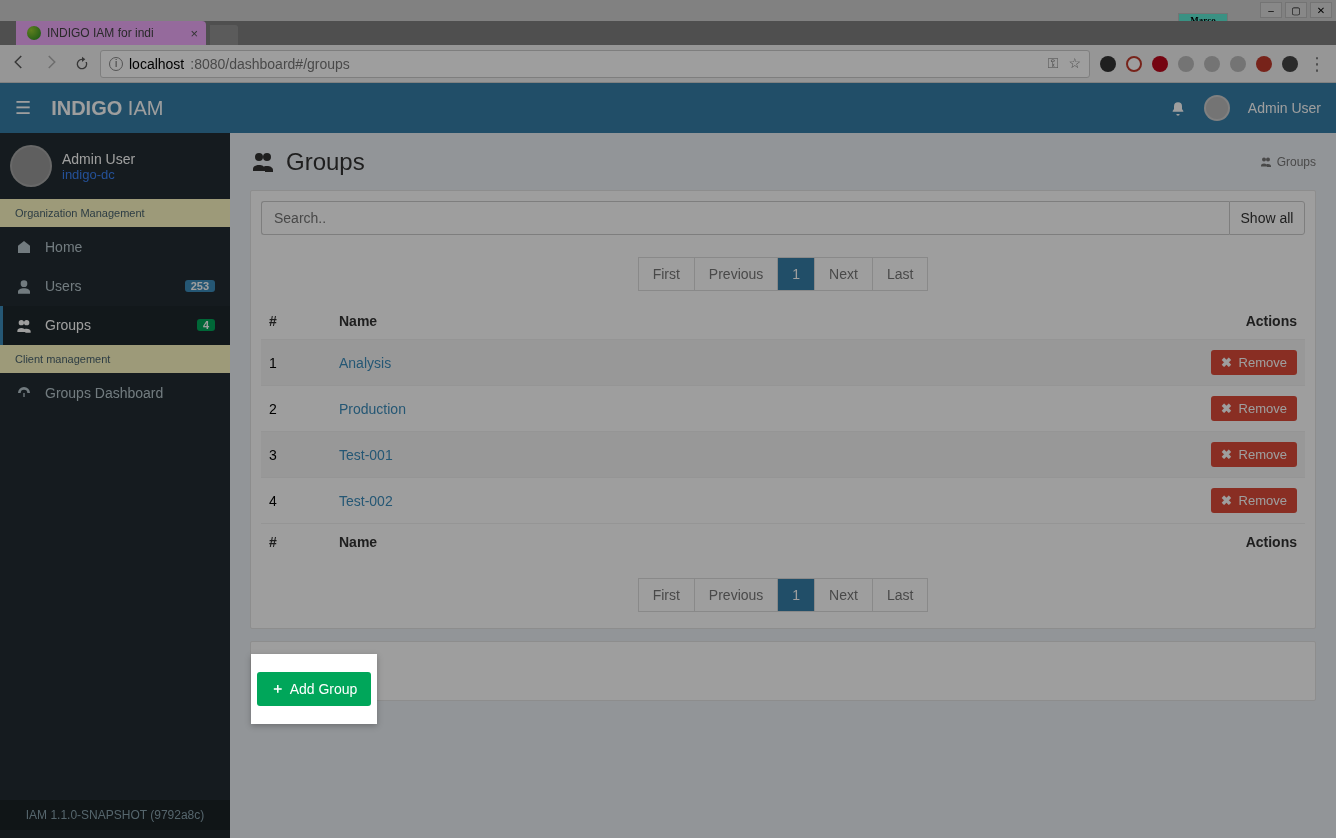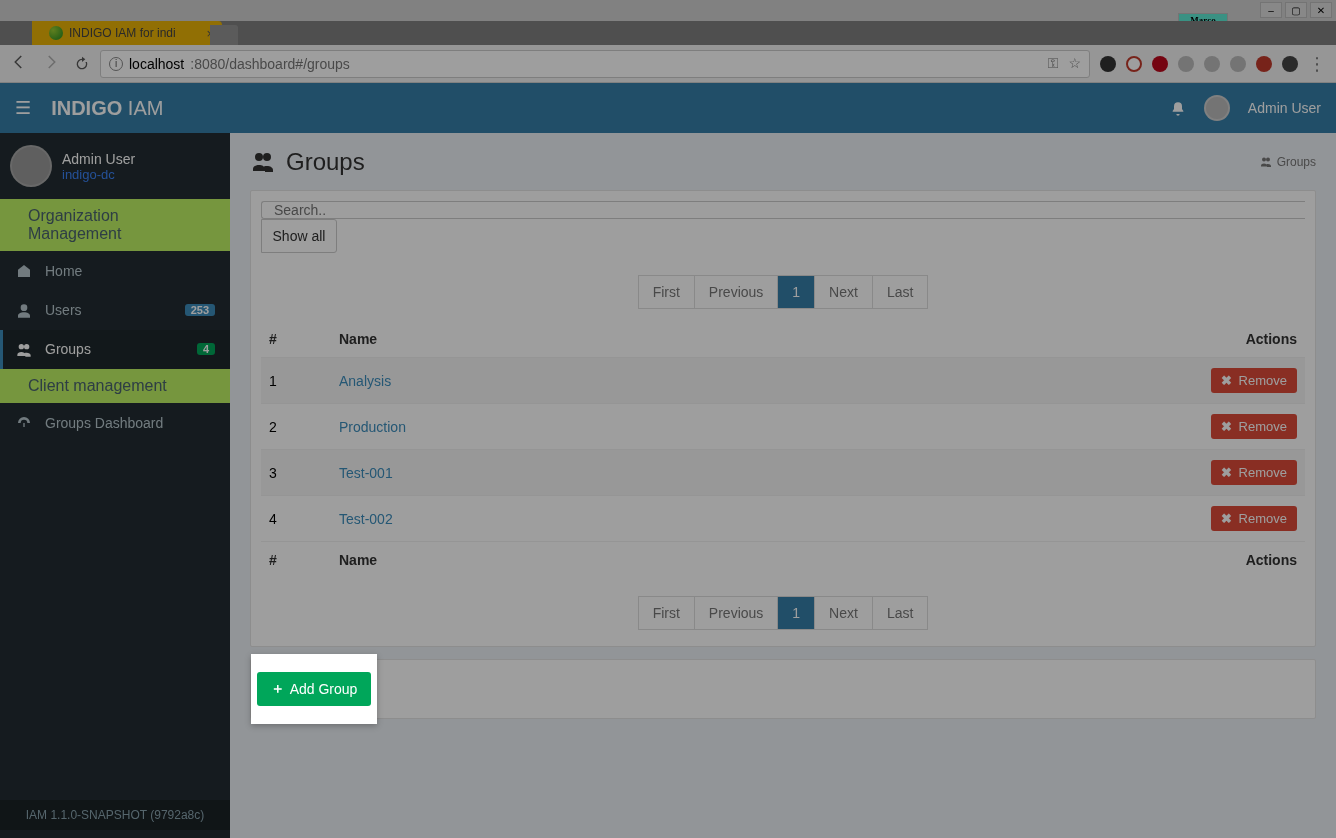--- a/index.html
+++ b/index.html
@@ -6,21 +6,21 @@
   html, body { width: 1336px; height: 838px; font-family: "Source Sans Pro", "Helvetica Neue", Arial, sans-serif; overflow: hidden; background: #3c3c3c; }
   
   
   .os-top { width: 1336px; height: 21px; background: #d0d0d0; position: relative; }
   .os-buttons { position: absolute; right: 4px; top: 2px; display: flex; gap: 3px; }
   .os-btn { width: 22px; height: 16px; background: #dcdcdc; border: 1px solid #bbb; font-size: 10px; display: flex; align-items: center; justify-content: center; }
   .os-logo-box { position: absolute; right: 108px; top: 13px; width: 50px; height: 14px; background: #5eead4; border: 1px solid #bbb; font-size: 9px; display: flex; align-items: center; justify-content: center; font-family: serif; font-weight: bold; }
 
   
   .tab-strip { width: 1336px; height: 24px; background: #808080; position: relative; }
-  .tab { position: absolute; left: 32px; bottom: 0; width: 190px; height: 24px; background: #eab308; border-top-right-radius: 4px; display: flex; align-items: center; padding-left: 17px; font-size: 12px; color: #444; gap: 6px; }
+  .tab { position: absolute; left: 16px; bottom: 0; width: 190px; height: 24px; background: #f0abfc; border-top-right-radius: 4px; display: flex; align-items: center; padding-left: 11px; font-size: 12px; color: #444; gap: 6px; }
   .tab .favicon { width: 14px; height: 14px; background: radial-gradient(circle at 30% 30%, #9acd32, #228b22); border-radius: 50%; }
   .tab .close { position: absolute; right: 8px; font-size: 13px; color: #555; }
   .tab-ghost { position: absolute; left: 210px; bottom: 0; width: 28px; height: 20px; background: #949494; border-top-right-radius: 3px; }
 
   
   .browser-bar { width: 1336px; height: 38px; background: #f2f2f2; border-bottom: 1px solid #d0d0d0; display: flex; align-items: center; padding: 0 10px; gap: 10px; }
   .nav-icons { display: flex; gap: 14px; align-items: center; color: #5a5a5a; }
   .nav-icons .disabled { color: #b0b0b0; }
   .url-bar { flex: 1; height: 28px; background: #fff; border: 1px solid #ccc; border-radius: 3px; display: flex; align-items: center; padding: 0 8px; font-size: 14px; color: #555; gap: 6px; }
   .url-host { color: #000; }
@@ -38,39 +38,39 @@
   .nav-right { margin-left: auto; display: flex; align-items: center; gap: 18px; font-size: 14px; }
   .bell { font-size: 16px; }
   .avatar-sm { width: 26px; height: 26px; border-radius: 50%; background: #bbb; border: 2px solid rgba(255,255,255,.3); }
 
   
   .sidebar { position: absolute; left: 0; top: 50px; bottom: 0; width: 230px; background: #222d32; color: #b8c7ce; }
   .user-panel { padding: 12px 10px; display: flex; align-items: center; gap: 10px; }
   .avatar-lg { width: 42px; height: 42px; border-radius: 50%; background: #999; border: 2px solid rgba(255,255,255,.15); }
   .user-panel .uname { color: #fff; font-size: 14px; }
   .user-panel .org { color: #3b82f6; font-size: 13px; }
-  .side-header { padding: 8px 28px; font-size: 16px; color: #4b646f; background: #bef264; }
+  .side-header { padding: 8px 15px; font-size: 11px; color: #4b646f; background: #fef9c3; }
   .side-item { display: flex; align-items: center; padding: 11px 15px; font-size: 14px; color: #b8c7ce; gap: 12px; cursor: pointer; }
   .side-item.active { background: #1e282c; color: #fff; border-left: 3px solid #3c8dbc; padding-left: 12px; }
   .side-item .icon { width: 18px; text-align: center; }
   .badge-blue { margin-left: auto; background: #3c8dbc; color: #fff; border-radius: 3px; padding: 0 6px; font-size: 11px; font-weight: 700; }
   .badge-green { margin-left: auto; background: #00a65a; color: #fff; border-radius: 3px; padding: 0 6px; font-size: 11px; font-weight: 700; }
   .side-footer { position: absolute; bottom: 8px; width: 100%; text-align: center; padding: 8px 0; font-size: 12px; color: #8aa4af; background: #1a2226; }
 
   
   .content { position: absolute; left: 230px; right: 0; top: 50px; bottom: 0; background: #ecf0f5; padding: 15px 20px; }
   .page-header { display: flex; align-items: center; margin-bottom: 14px; }
   .page-header h1 { font-size: 24px; font-weight: 400; color: #333; display: flex; align-items: center; gap: 10px; }
   .breadcrumb { margin-left: auto; font-size: 12px; color: #777; display: flex; align-items: center; gap: 5px; }
 
   .box { background: #fff; border: 1px solid #e4e4e4; border-radius: 2px; padding: 10px; position: relative; }
   .box.top { margin-bottom: 12px; }
   .box.foot { margin-top: 12px; padding: 12px 10px; }
 
-  .search-row { display: flex; flex-direction: column; }
+  .search-row { display: flex; }
   .search-input { flex: 1; height: 34px; border: 1px solid #ccc; border-right: none; border-radius: 3px 0 0 3px; padding: 0 12px; font-size: 14px; color: #555; }
   .showall { width: 76px; height: 34px; border: 1px solid #ccc; border-radius: 0 3px 3px 0; background: #fff; font-size: 14px; color: #333; }
 
   .pagination { display: flex; justify-content: center; margin: 22px 0 12px; text-align: right; }
   .pagination ul { display: flex; list-style: none; }
   .pagination li { border: 1px solid #ddd; border-right: none; }
   .pagination li:last-child { border-right: 1px solid #ddd; }
   .pagination li a { display: inline-block; padding: 8px 14px; font-size: 14px; color: #777; background: #fff; text-decoration: none; }
   .pagination li.active a { background: #367fa9; color: #fff; border-color: #367fa9; }
 

